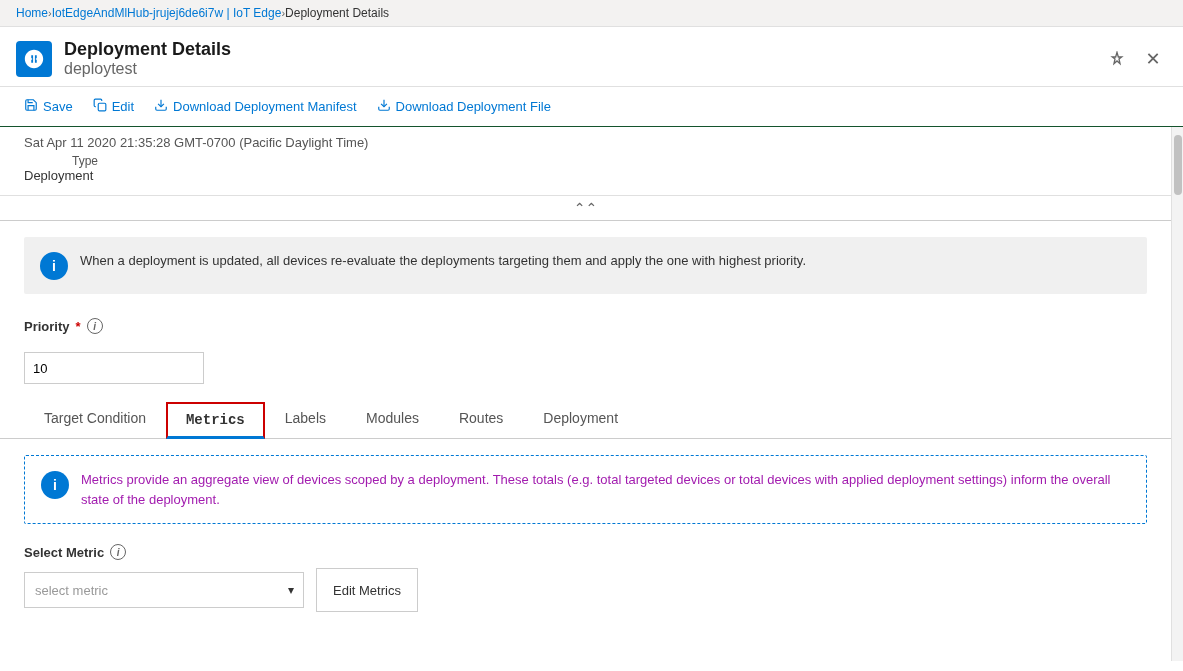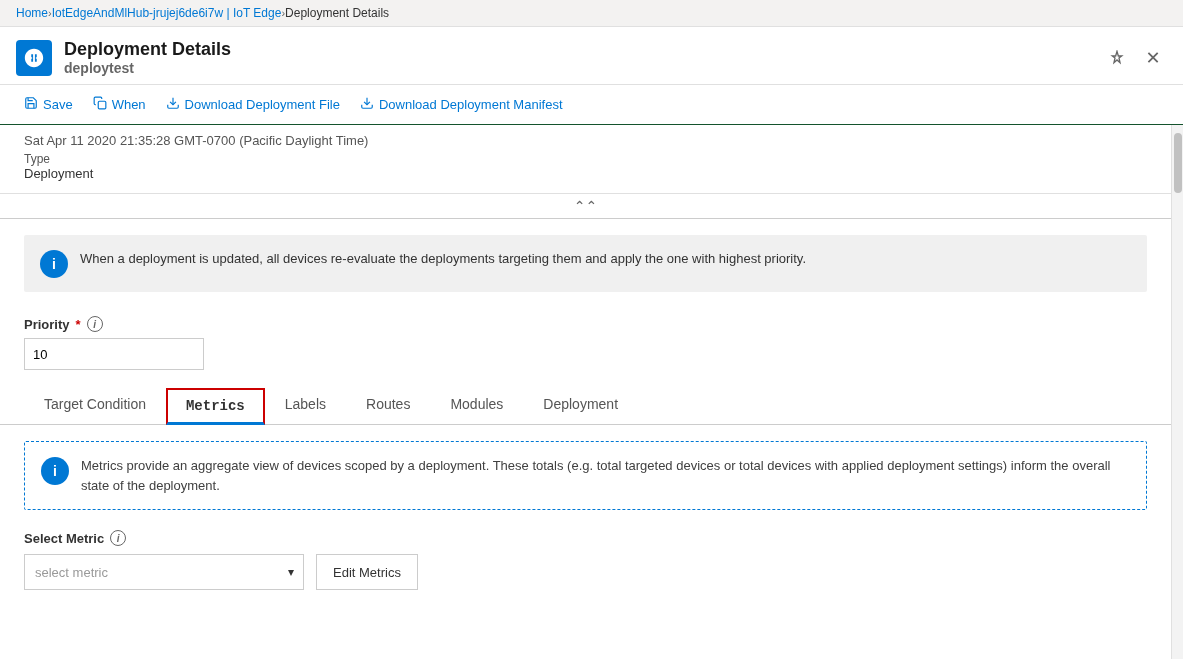--- a/index.html
+++ b/index.html
@@ -30,21 +30,21 @@
     }
     .panel-title-area { display: flex; align-items: center; gap: 12px; }
     .panel-icon {
       width: 36px; height: 36px;
       background: #0078d4;
       border-radius: 4px;
       display: flex; align-items: center; justify-content: center;
     }
     .panel-icon svg { width: 22px; height: 22px; fill: #fff; }
     .panel-title-text h1 { font-size: 18px; font-weight: 600; color: #1a1a1a; }
-    .panel-title-text .subtitle { font-size: 14px; color: #666; font-weight: bold; }
+    .panel-title-text .subtitle { font-size: 16px; color: #666; }
     .panel-actions { display: flex; gap: 8px; }
     .panel-action-btn {
       background: none; border: none; cursor: pointer; color: #666;
       width: 28px; height: 28px; display: flex; align-items: center; justify-content: center;
       font-size: 16px;
     }
 
     
     .toolbar {
       display: flex;
@@ -99,21 +99,21 @@
       display: flex; align-items: center; justify-content: center;
       color: #fff; font-weight: bold; font-size: 14px;
       margin-top: 1px;
     }
     .info-banner p { font-size: 13px; color: #333; line-height: 1.5; }
 
     
     .priority-section { padding: 8px 24px 16px 24px; }
     .field-label {
       font-size: 13px; font-weight: 600; color: #333;
-      margin-bottom: 6px;
+      margin-bottom: 18px;
       display: flex; align-items: center; gap: 6px;
     }
     .required-star { color: #c00; }
     .info-circle {
       width: 16px; height: 16px;
       border: 1.5px solid #666;
       border-radius: 50%;
       display: inline-flex; align-items: center; justify-content: center;
       font-size: 10px; color: #666; font-style: italic; font-weight: bold;
       cursor: pointer;
@@ -165,21 +165,21 @@
       border-radius: 2px;
     }
     .metrics-info-banner .info-icon {
       width: 28px; height: 28px; min-width: 28px;
       background: #0078d4;
       border-radius: 50%;
       display: flex; align-items: center; justify-content: center;
       color: #fff; font-weight: bold; font-size: 14px;
       margin-top: 1px;
     }
-    .metrics-info-banner p { font-size: 13px; color: #404040; line-height: 1.5; }
+    .metrics-info-banner p { font-size: 13px; color: #a21caf; line-height: 1.5; }
 
     
     .select-metric-section { padding: 4px 24px 16px 24px; }
     .select-metric-label {
       font-size: 13px; font-weight: 600; margin-bottom: 8px;
       display: flex; align-items: center; gap: 6px;
     }
     .select-metric-controls { display: flex; align-items: center; gap: 12px; }
     .metric-select {
       width: 280px; height: 36px;
@@ -195,21 +195,21 @@
     }
     .select-wrapper {
       position: relative; display: inline-block;
     }
     .select-wrapper .chevron {
       position: absolute; right: 10px; top: 50%;
       transform: translateY(-50%);
       pointer-events: none; color: #333; font-size: 12px;
     }
     .edit-metrics-btn {
-      height: 36px; padding: 0 16px;
+      height: 44px; padding: 0 16px;
       border: 1.5px solid #ccc;
       background: #fff;
       font-size: 13px;
       cursor: pointer;
       color: #333;
       font-weight: 400;
     }
 
     
     .right-scrollbar {
@@ -278,51 +278,51 @@
     </span>
     <span>Save</span>
   </button>
   <button class="toolbar-btn">
     <span class="icon">
       <svg width="14" height="14" viewBox="0 0 24 24" fill="none" stroke="#0078d4" stroke-width="2">
           <rect x="9" y="9" width="13" height="13" rx="2"></rect>
           <path d="M5 15H4a2 2 0 01-2-2V4a2 2 0 012-2h9a2 2 0 012 2v1"></path>
         </svg>
     </span>
-    <span>When</span>
+    <span>Edit</span>
+  </button>
+  <button class="toolbar-btn">
+    <span class="icon">
+      <svg width="14" height="14" viewBox="0 0 24 24" fill="none" stroke="#0078d4" stroke-width="2">
+          <path d="M21 15v4a2 2 0 01-2 2H5a2 2 0 01-2-2v-4"></path>
+          <polyline points="7 10 12 15 17 10"></polyline>
+          <line x1="12" y1="15" x2="12" y2="3"></line>
+        </svg>
+    </span>
+    <span>Download Deployment Manifest</span>
   </button>
   <button class="toolbar-btn">
     <span class="icon">
       <svg width="14" height="14" viewBox="0 0 24 24" fill="none" stroke="#0078d4" stroke-width="2">
           <path d="M21 15v4a2 2 0 01-2 2H5a2 2 0 01-2-2v-4"></path>
           <polyline points="7 10 12 15 17 10"></polyline>
           <line x1="12" y1="15" x2="12" y2="3"></line>
         </svg>
     </span>
     <span>Download Deployment File</span>
   </button>
-  <button class="toolbar-btn">
-    <span class="icon">
-      <svg width="14" height="14" viewBox="0 0 24 24" fill="none" stroke="#0078d4" stroke-width="2">
-          <path d="M21 15v4a2 2 0 01-2 2H5a2 2 0 01-2-2v-4"></path>
-          <polyline points="7 10 12 15 17 10"></polyline>
-          <line x1="12" y1="15" x2="12" y2="3"></line>
-        </svg>
-    </span>
-    <span>Download Deployment Manifest</span>
-  </button>
 </div>
 
 <div class="content-area">
   <div class="main-content">
 
     <div class="info-section">
       <div class="date-text">Sat Apr 11 2020 21:35:28 GMT-0700 (Pacific Daylight Time)</div>
       <div>
-        <div style="color:#555; font-size:12px;">Type</div>
+        <div style="color:#555; font-size:12px;margin-left:48px;">Type</div>
         <div style="color:#333;">Deployment</div>
       </div>
     </div>
 
     <div style="display:flex; justify-content:center; padding:4px 0; border-bottom:1px solid #ccc;">
       <span style="color:#666; font-size:14px;">⌃⌃</span>
     </div>
 
     <div class="info-banner">
       <div class="info-icon">i</div>
@@ -335,22 +335,22 @@
         <span class="required-star">*</span>
         <span class="info-circle">i</span>
       </div>
       <input class="priority-input" type="text" value="10" style="">
     </div>
 
     <div class="tabs-bar">
       <div class="tab-item">Target Condition</div>
       <div class="tab-item active-bordered">Metrics</div>
       <div class="tab-item">Labels</div>
+      <div class="tab-item">Modules</div>
       <div class="tab-item">Routes</div>
-      <div class="tab-item">Modules</div>
       <div class="tab-item">Deployment</div>
     </div>
 
     <div class="metrics-info-banner">
       <div class="info-icon">i</div>
       <p>Metrics provide an aggregate view of devices scoped by a deployment.  These totals (e.g. total targeted devices or total devices with applied deployment settings) inform the overall state of the deployment.</p>
     </div>
 
     <div class="select-metric-section">
       <div class="select-metric-label">

